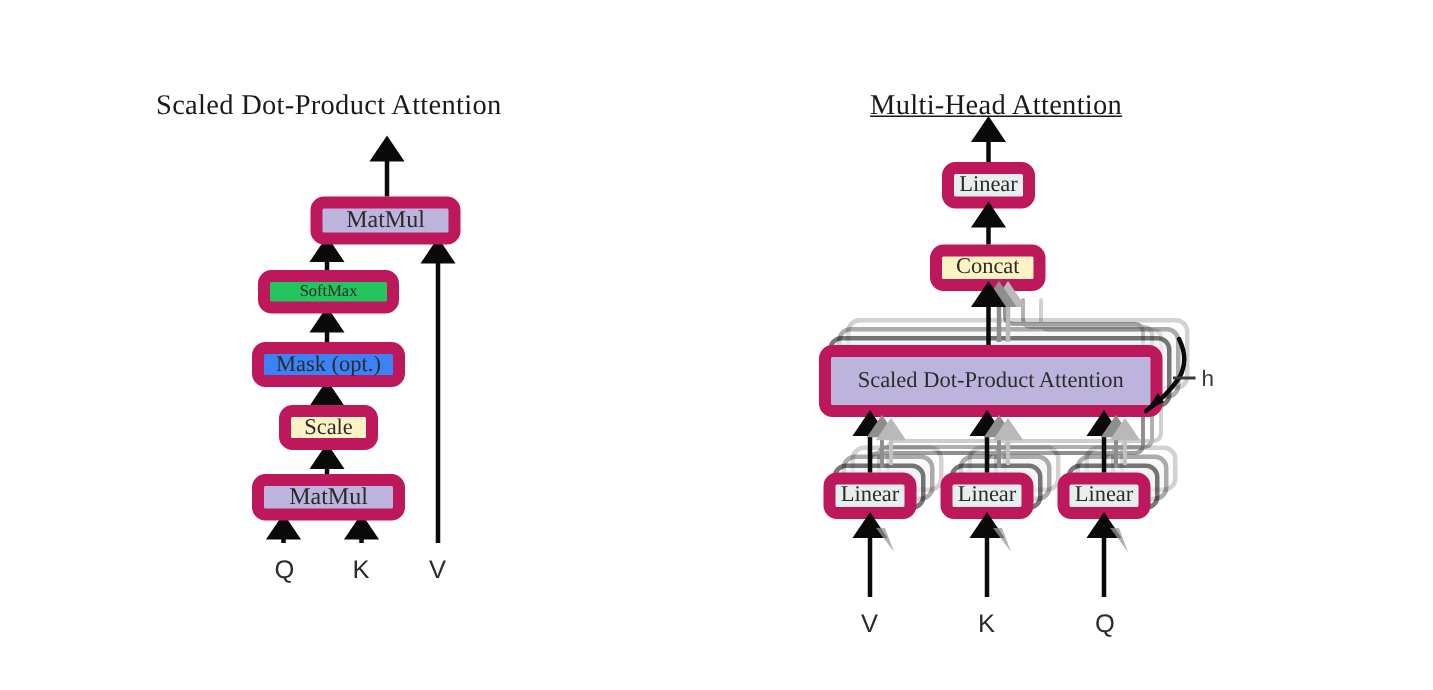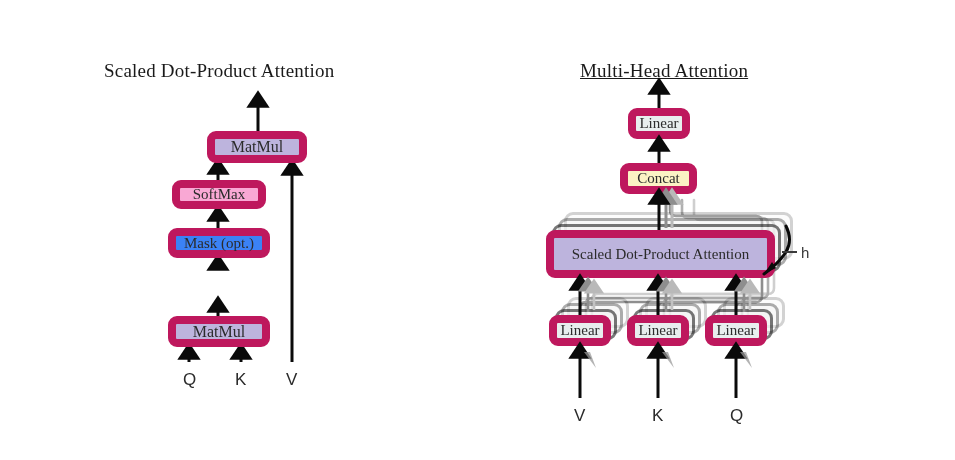--- a/index.html
+++ b/index.html
@@ -150,28 +150,31 @@
       </g>
     </g>
   </svg>
 
   <div class="diagram-title" id="title-left">Scaled Dot-Product Attention</div>
 
   <div class="node" style="left:207px; top:131px; width:100px; height:32px; background:#bdb4dd; font-size:16px;">
     <span class="lbl">MatMul</span>
   </div>
 
-  <div class="node" style="left:172px; top:180px; width:94px; height:29px; background:#f9a8d4; font-size:15px;">
+  <div class="node" style="left:172px; top:180px; width:94px; height:29px; background:#22c55e; font-size:11px;">
     <span class="lbl">SoftMax</span>
   </div>
 
   <div class="node" style="left:168px; top:228px; width:102px; height:30px; background:#3b82f6; font-size:15px;">
     <span class="lbl">Mask (opt.)</span>
   </div>
 
+  <div class="node" style="left:186px; top:270px; width:66px; height:30px; background:#fbf3c4; font-size:15px;">
+    <span class="lbl">Scale</span>
+  </div>
 
   <div class="node" style="left:168px; top:316px; width:102px; height:31px; background:#bdb4dd; font-size:16px;">
     <span class="lbl">MatMul</span>
   </div>
 
   <div class="axis-letter" style="left:183px; top:370px;"><span>Q</span></div>
   <div class="axis-letter" style="left:235px; top:370px;"><span>K</span></div>
   <div class="axis-letter" style="left:286px; top:370px;"><span>V</span></div>
 
   <div class="diagram-title" id="title-right">Multi-Head Attention</div>

